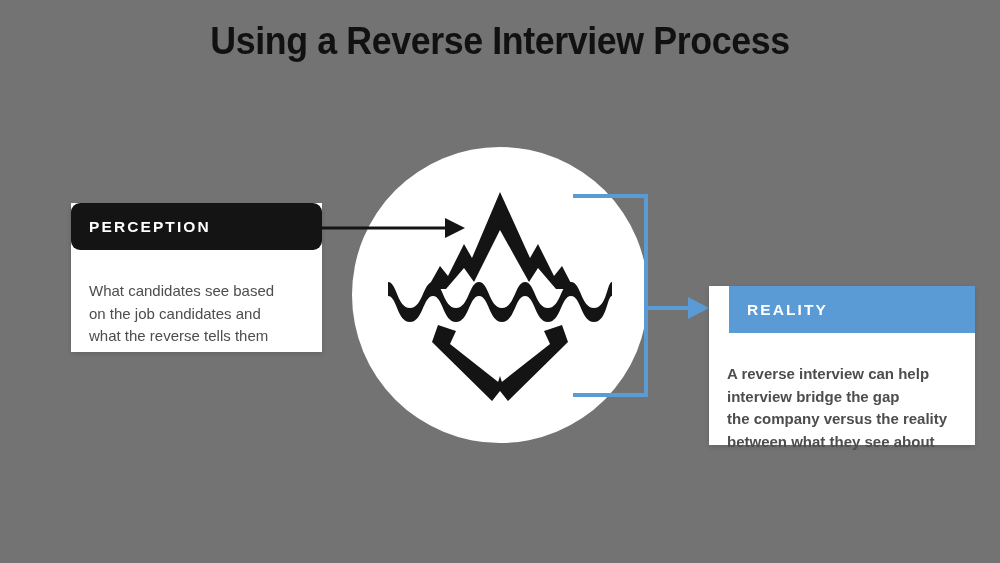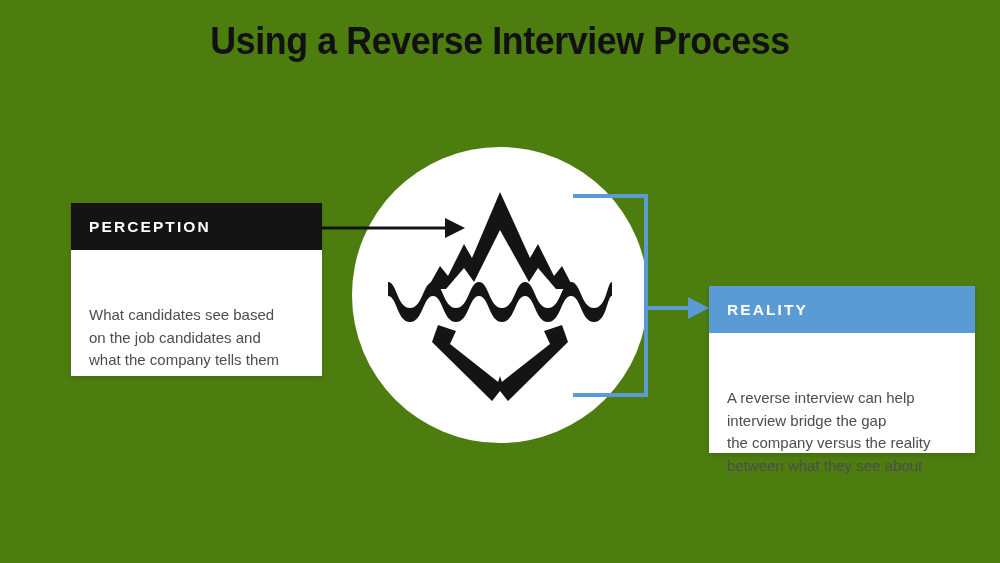--- a/index.html
+++ b/index.html
@@ -4,21 +4,21 @@
 <style>
   html, body {
     margin: 0;
     padding: 0;
     background: #ffffff;
   }
   #canvas {
     position: relative;
     width: 1000px;
     height: 563px;
-    background: #4d7c0f;
+    background: #737373;
     overflow: hidden;
     font-family: "Liberation Sans", sans-serif;
     -webkit-font-smoothing: antialiased;
   }
 
   
   #page-title {
     position: absolute;
     left: 0;
     top: 20px;
@@ -69,45 +69,46 @@
     font-weight: 700;
     letter-spacing: 2.1px;
     padding: 0 18px;
   }
   .card-body {
     box-sizing: border-box;
     padding: 30px 18px 16px 18px;
     color: #4d4d4d;
     font-size: 15px;
     line-height: 22.5px;
-    margin-top: 24px;
   }
   .card-body .line { white-space: nowrap; }
 
   #perception-card {
     left: 71px;
     top: 203px;
     width: 251px;
   }
   #perception-card .card-header {
     height: 47px;
     background: #141414;
+    border-radius: 9px;
   }
   #perception-card .card-body { height: 102px; }
 
   #reality-card {
     left: 709px;
     top: 286px;
     width: 266px;
   }
   #reality-card .card-header {
     height: 47px;
     background: #5b9bd5;
-  }
-  #reality-card .card-body { height: 96px; }
+    margin-left: 20px;
+  }
+  #reality-card .card-body { height: 112px; font-weight: bold; }
 
   
   #connectors {
     position: absolute;
     left: 0;
     top: 0;
     width: 1000px;
     height: 563px;
     pointer-events: none;
   }
@@ -207,21 +208,21 @@
     </g>
   </svg>
 
   <div class="card" id="perception-card">
     <div class="card-header">
       <span>PERCEPTION</span>
     </div>
     <div class="card-body">
       <div class="line">What candidates see based</div>
       <div class="line">on the job candidates and</div>
-      <div class="line">what the company tells them</div>
+      <div class="line">what the reverse tells them</div>
     </div>
   </div>
 
   <div class="card" id="reality-card">
     <div class="card-header">
       <span>REALITY</span>
     </div>
     <div class="card-body">
       <div class="line">A reverse interview can help</div>
       <div class="line">interview bridge the gap</div>

